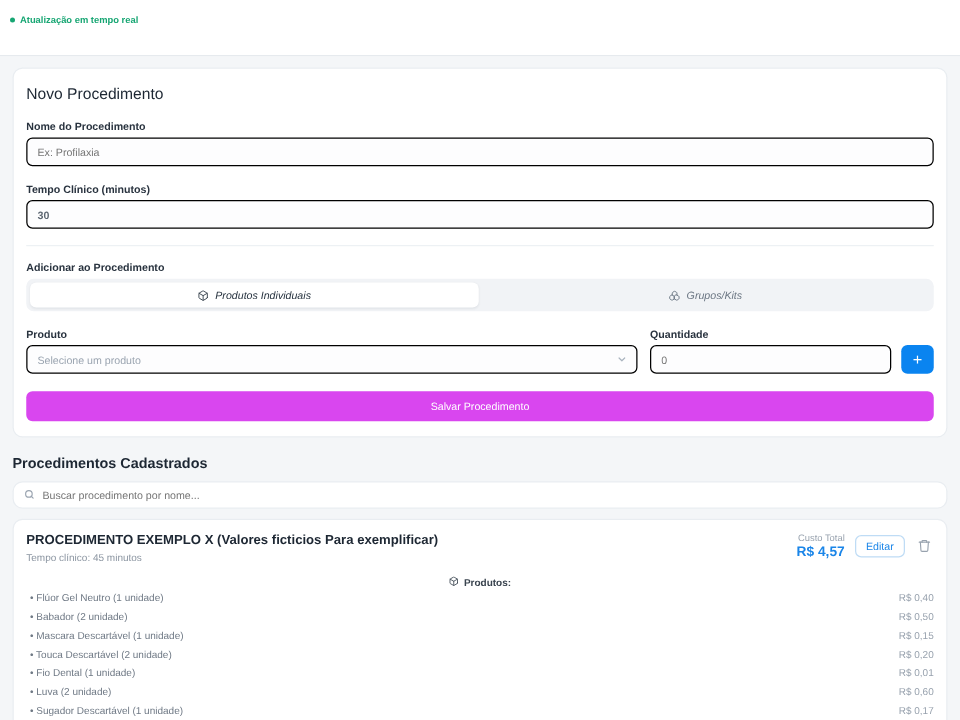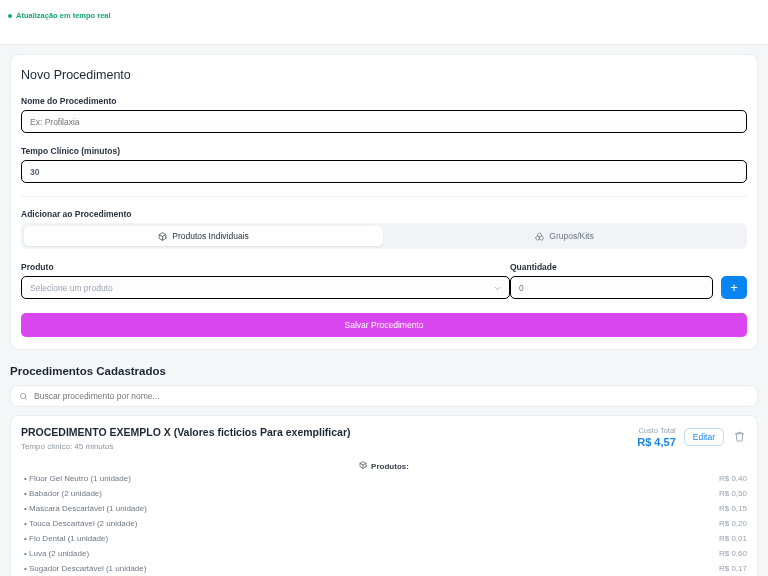--- a/index.html
+++ b/index.html
@@ -71,29 +71,30 @@
   
   .tab-row {
     display: flex; background: #f1f3f6;
     border-radius: 6px; padding: 3px; gap: 2px; margin-bottom: 13px;
   }
   .tab {
     flex: 1; height: 20px;
     display: flex; align-items: center; justify-content: center; gap: 5px;
     font-size: 8.5px; color: #6a7582; border-radius: 5px;
     cursor: pointer;
+    font-style: italic;
   }
   .tab.active {
     background: #ffffff; color: #24303d; font-weight: normal;
     box-shadow: 0 1px 2px rgba(16,24,40,0.07);
   }
   .tab svg { display: block; }
 
   
-  .selector-row { display: flex; align-items: flex-end; }
+  .selector-row { display: flex; gap: 10px; align-items: flex-end; }
   .col-product { flex: 0 0 489px; }
   .col-qty { flex: 1; }
   .select-wrap { position: relative; }
   .chevron {
     position: absolute; right: 8px; top: 50%;
     transform: translateY(-50%); pointer-events: none; display: block;
   }
   .add-btn {
     width: 26px; height: 23px; background: #0a84f0;
     border: none; border-radius: 5px; color: #ffffff;

